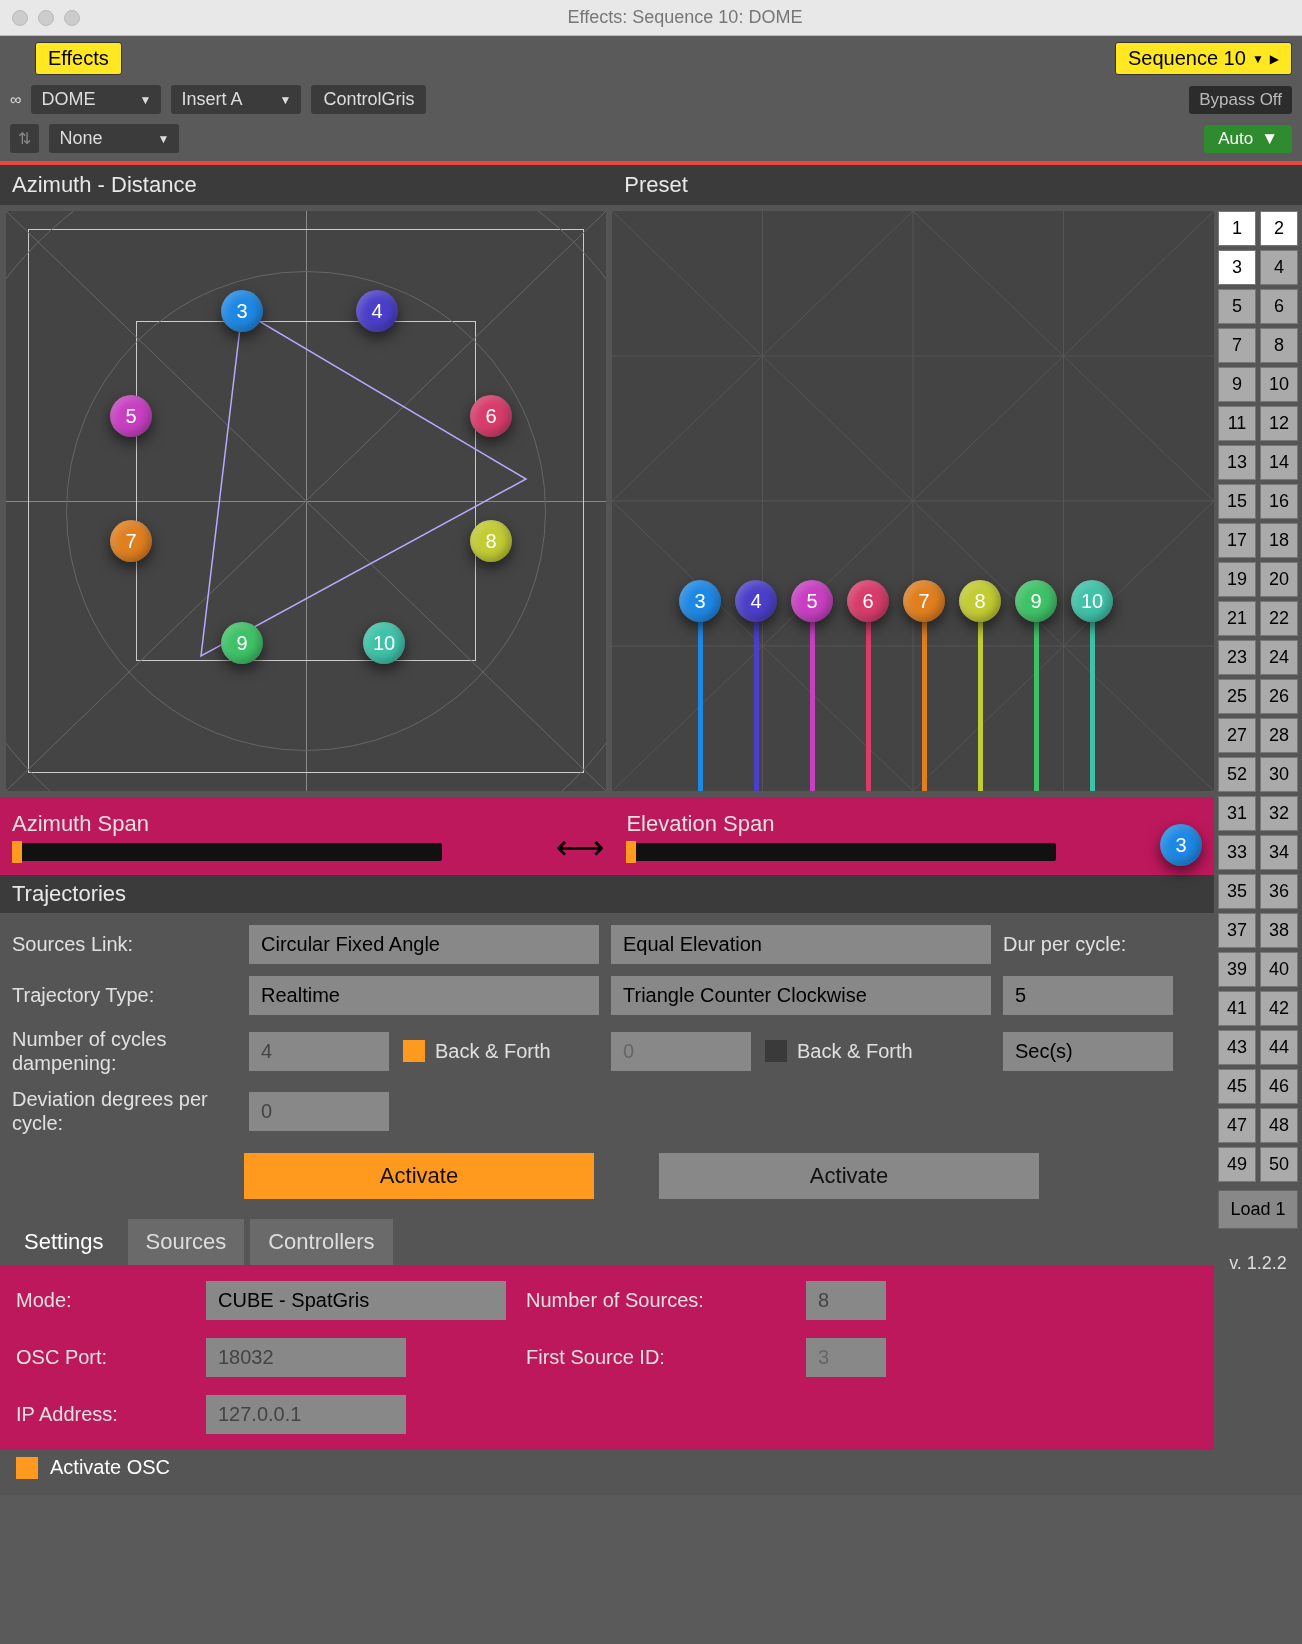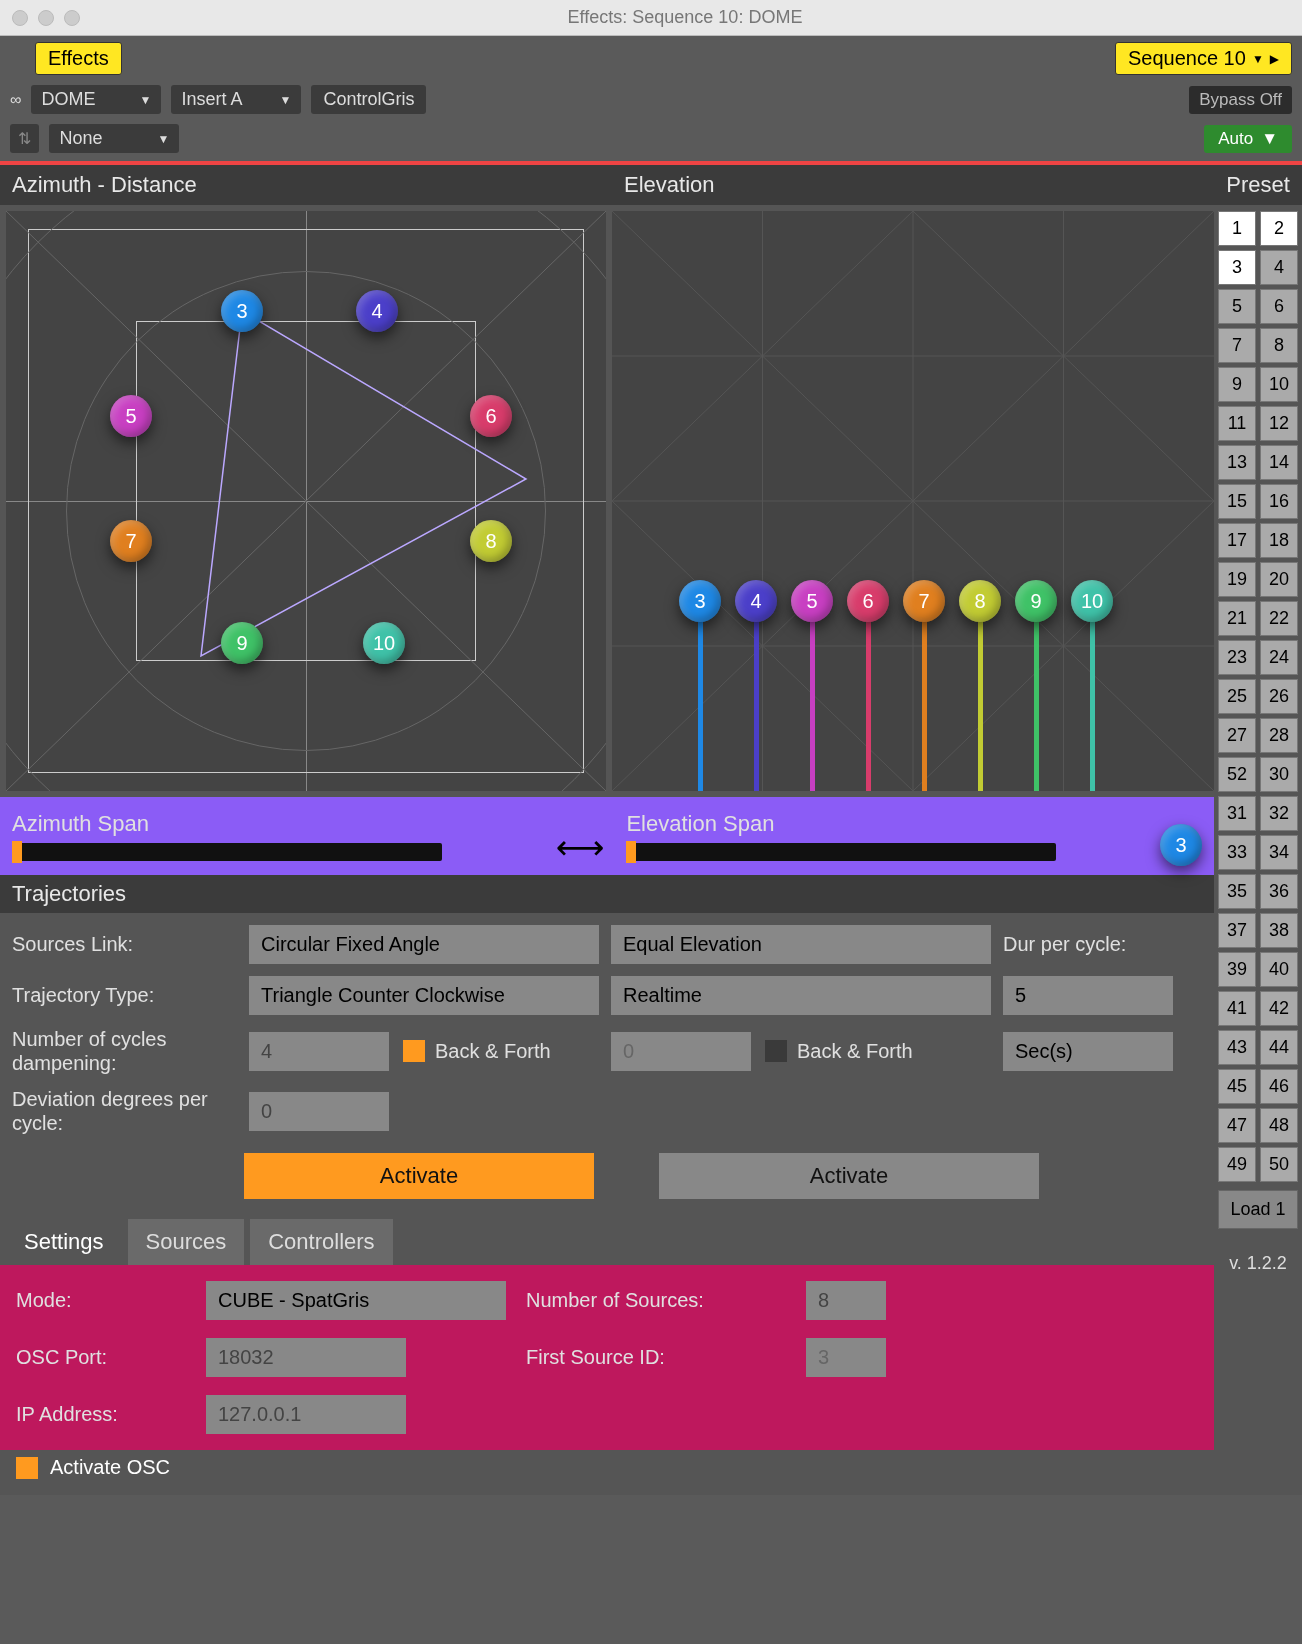--- a/index.html
+++ b/index.html
@@ -52,21 +52,21 @@
   
   .grid-line{position:absolute;background:#888;}
   .box-outer{position:absolute;border:1px solid #ccc;}
   .box-inner{position:absolute;border:1px solid #ccc;}
   .circ{position:absolute;border:1px solid #666;border-radius:50%;}
   .marker{position:absolute;width:42px;height:42px;border-radius:50%;display:flex;align-items:center;justify-content:center;color:#fff;font-size:20px;font-weight:500;transform:translate(-50%,-50%);cursor:grab;box-shadow:inset -3px -3px 8px rgba(0,0,0,.3), inset 3px 3px 8px rgba(255,255,255,.25), 0 6px 14px rgba(0,0,0,.55);}
   .triangle-path{position:absolute;stroke:#bba8ff;stroke-width:1.5;fill:none;}
   .stem{position:absolute;width:5px;bottom:0;}
   
   
-  .spans-row{display:flex;align-items:center;padding:8px 12px;gap:12px;background:#8b5cf6;}
+  .spans-row{display:flex;align-items:center;padding:8px 12px;gap:12px;background:#be185d;}
   .span-block{display:flex;flex-direction:column;gap:6px;flex:1;}
   .span-label{color:#e0e0e0;font-size:22px;}
   .slider{position:relative;height:18px;background:#111;border-radius:2px;}
   .slider .thumb{position:absolute;left:0;top:-2px;width:10px;height:22px;background:#ff9a1f;}
   .arrow-both{font-size:34px;color:#000;padding:0 10px;margin-top:22px;}
   .span-badge{width:42px;height:42px;border-radius:50%;background:#1e88e5;color:#fff;display:flex;align-items:center;justify-content:center;font-size:20px;margin-top:18px;box-shadow:inset -3px -3px 8px rgba(0,0,0,.3), inset 3px 3px 8px rgba(255,255,255,.25), 0 6px 14px rgba(0,0,0,.55);}
 
   
   .traj-body{background:#555;padding:12px;display:grid;grid-template-columns:225px 350px 380px 170px;gap:12px 12px;align-items:center;}
   .fld-label{color:#e0e0e0;font-size:20px;}
@@ -140,21 +140,20 @@
   <div class="auto">
     <span>Auto</span>
       <span class="caret">▼</span>
   </div>
 </div>
 
 <div class="plugin">
 
   <div class="labels-row">
     <div class="lbl-az">Azimuth - Distance</div>
-    <div class="lbl-el">Elevation</div>
     <div class="lbl-pr">Preset</div>
   </div>
 
   <div style="display:flex;">
     <div style="flex:1">
       <div class="vis-row">
 
         <div class="az-vis vis">
           <div class="grid-line" style="left:50%;top:0;width:1px;height:100%"></div>
           <div class="grid-line" style="top:50%;left:0;height:1px;width:100%"></div>
@@ -233,22 +232,22 @@
       </div>
 
       <div class="section-bar">Trajectories</div>
       <div class="traj-body">
         <div class="fld-label">Sources Link:</div>
         <div class="fld">Circular Fixed Angle</div>
         <div class="fld">Equal Elevation</div>
         <div class="fld-label">Dur per cycle:</div>
 
         <div class="fld-label">Trajectory Type:</div>
+        <div class="fld">Realtime</div>
         <div class="fld">Triangle Counter Clockwise</div>
-        <div class="fld">Realtime</div>
         <div class="fld">5</div>
 
         <div class="fld-label" style="line-height:1.2">Number of cycles dampening:</div>
         <div style="display:flex;align-items:center;gap:14px">
           <div class="fld short num">4</div>
           <div class="chk">
               <span class="box"></span>
               <span>Back &amp; Forth</span>
             </div>
         </div>

